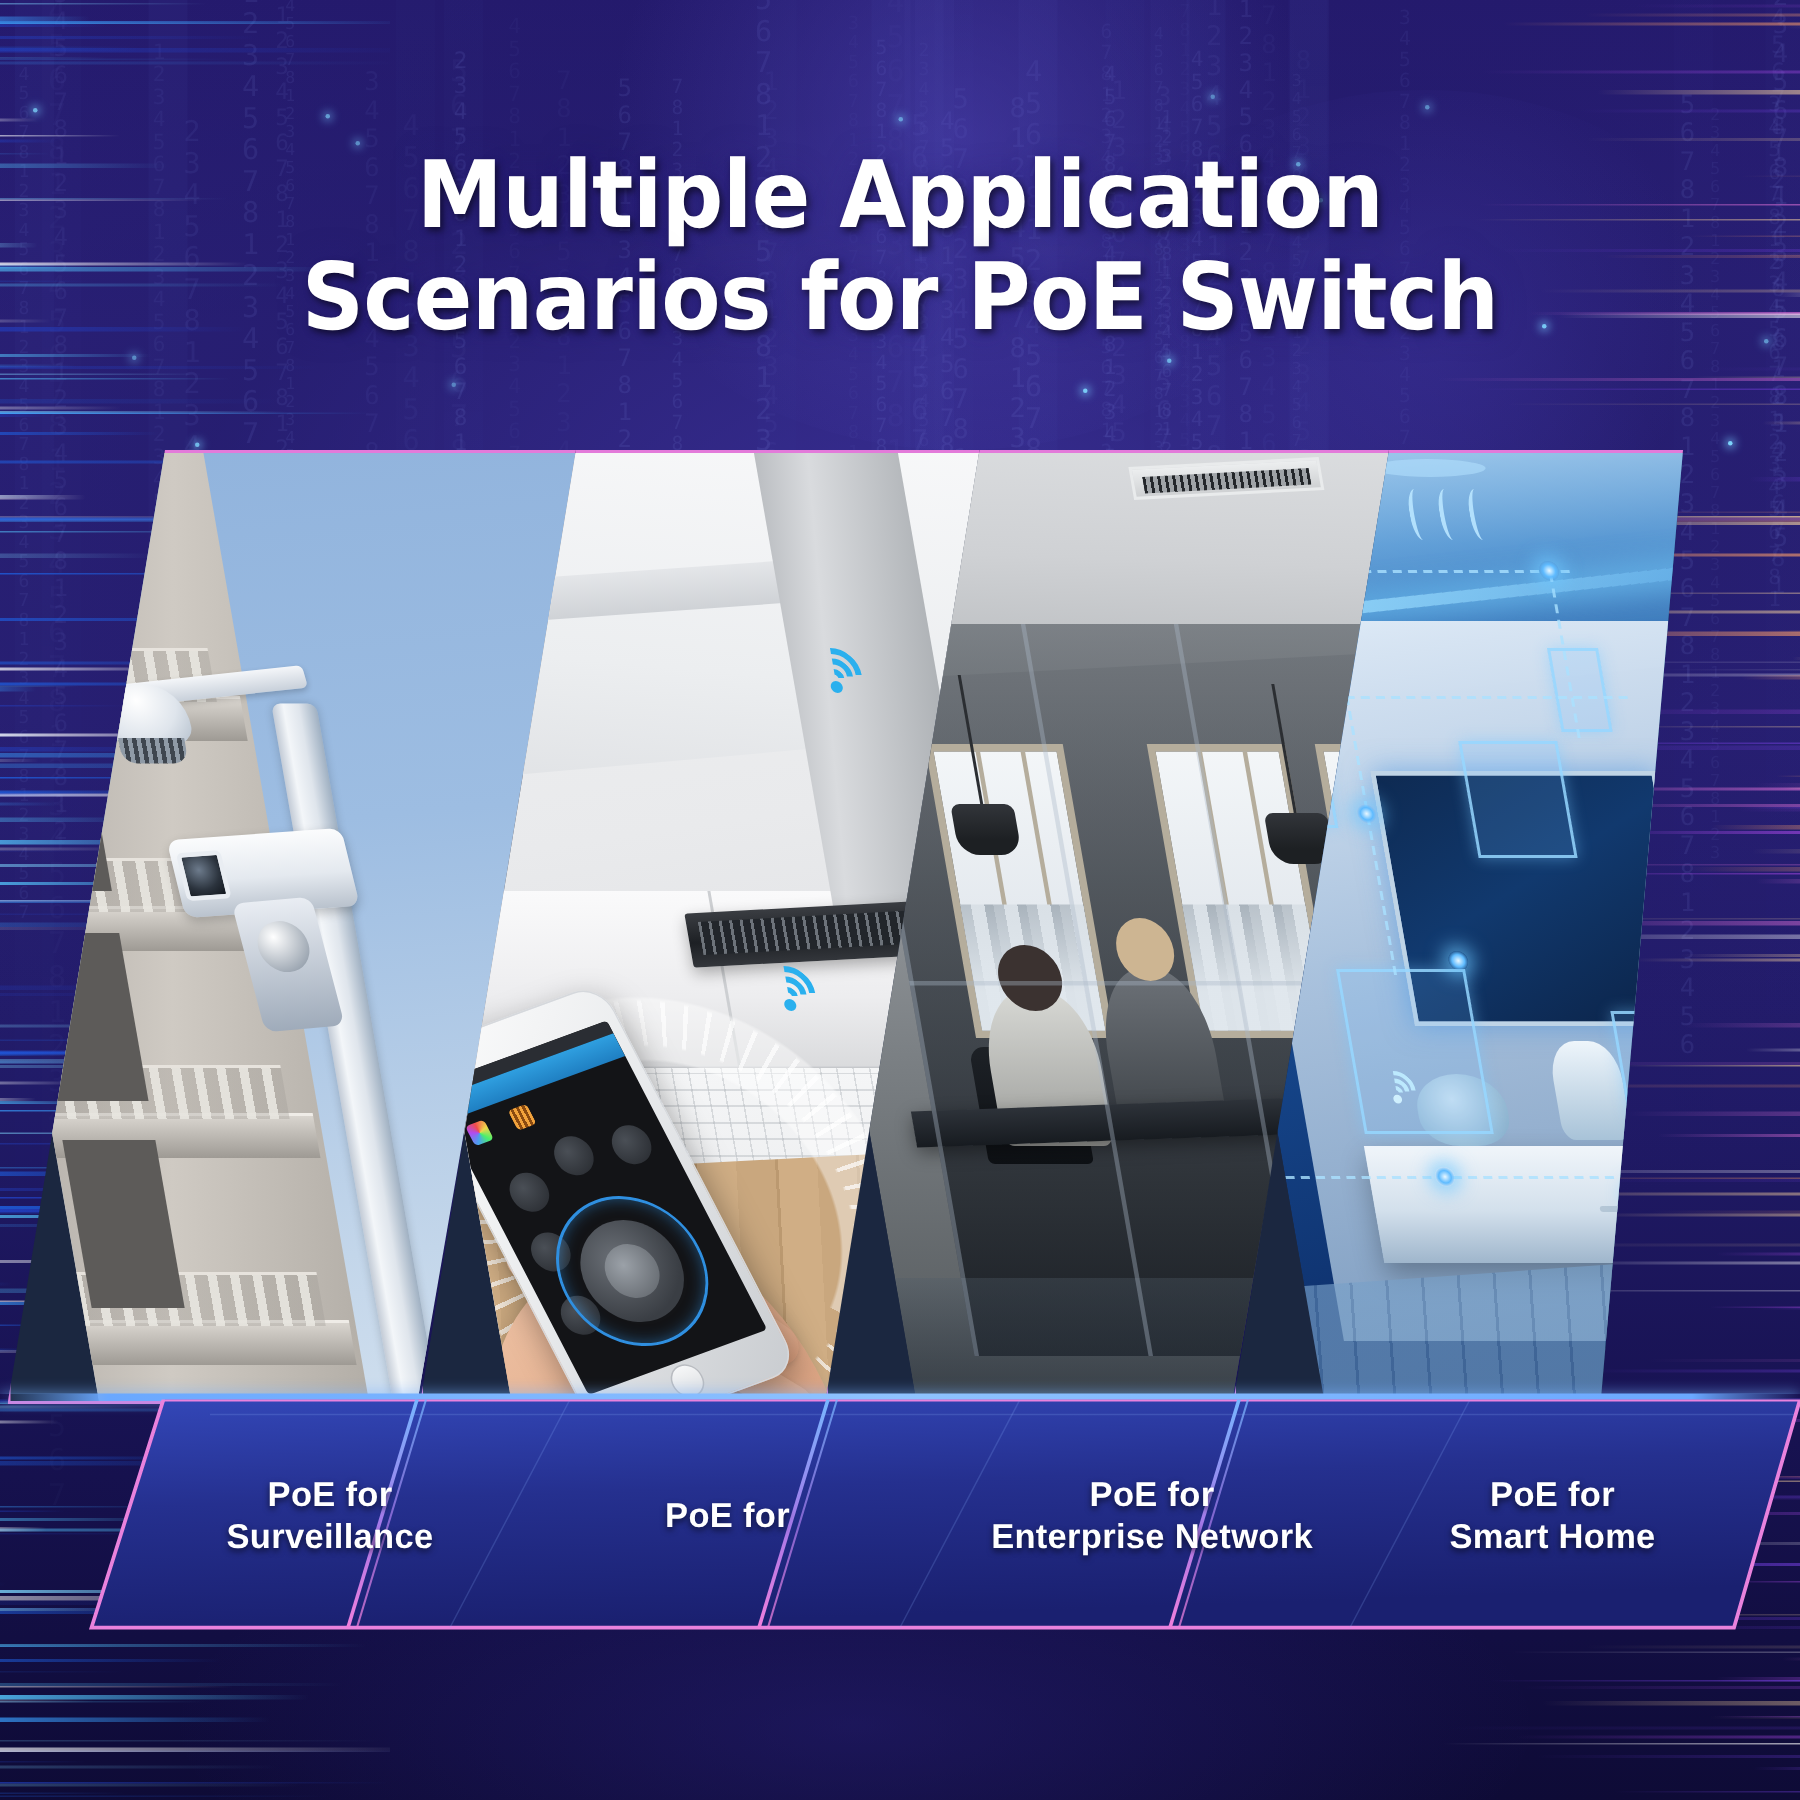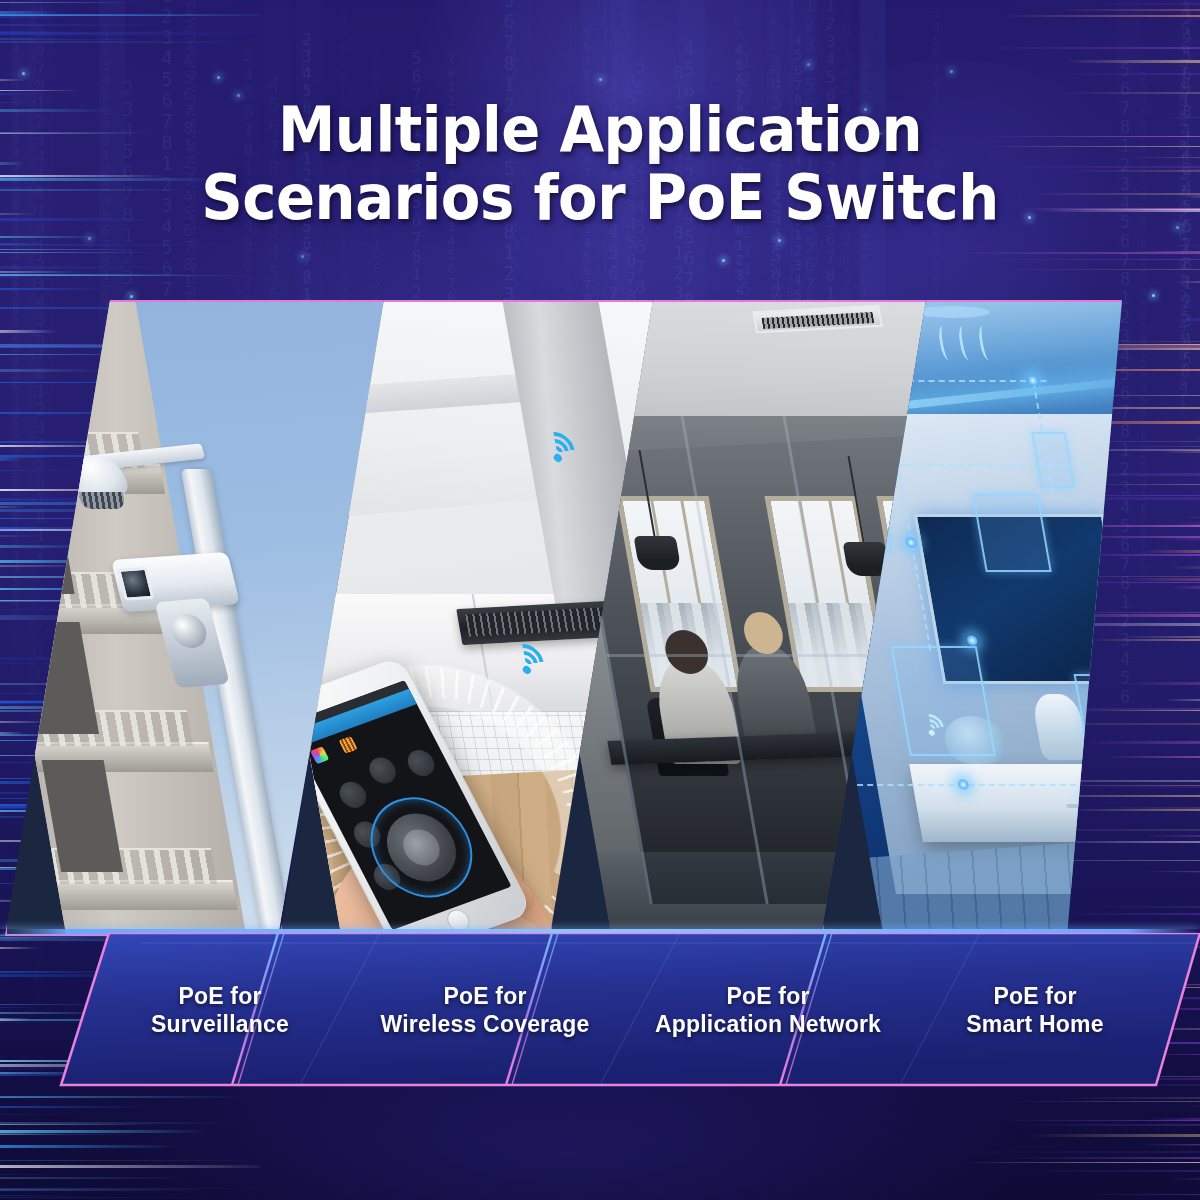--- a/index.html
+++ b/index.html
@@ -962,25 +962,24 @@
       <line x1="680" y1="0" x2="600" y2="152" stroke="rgba(140,180,255,0.20)" stroke-width="1"></line>
       <line x1="980" y1="0" x2="900" y2="152" stroke="rgba(140,180,255,0.20)" stroke-width="1"></line>
     </svg>
 
     <div class="cap" style="left:90px; width:260px">
       <span class="cap-line">PoE for</span>
       <span class="cap-line">Surveillance</span>
     </div>
     <div class="cap" style="left:340px; width:290px">
       <span class="cap-line">PoE for</span>
-      <span class="cap-line">Wireless Coverage</span>
     </div>
     <div class="cap" style="left:620px; width:296px">
       <span class="cap-line">PoE for</span>
-      <span class="cap-line">Application Network</span>
+      <span class="cap-line">Enterprise Network</span>
     </div>
     <div class="cap" style="left:900px; width:270px">
       <span class="cap-line">PoE for</span>
       <span class="cap-line">Smart Home</span>
     </div>
   </div>
 
 </div>
 
 </body></html>

